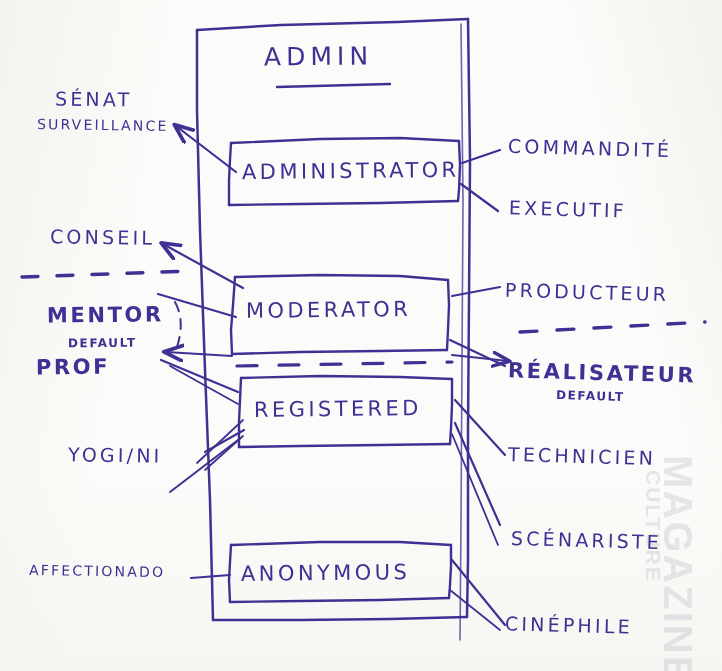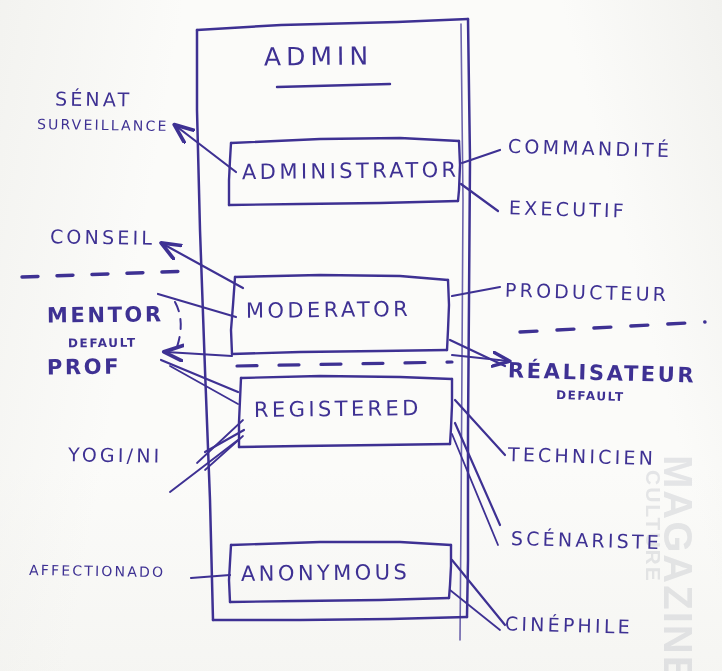--- a/index.html
+++ b/index.html
@@ -204,21 +204,21 @@
   <div class="hand boxtext sk-4" style="left:241px; top:561px;">ANONYMOUS</div>
 
   <div class="hand lbl sk-3" style="left:55px; top:88px;">SÉNAT</div>
   <div class="hand lbl-sm sk-3" style="left:37px; top:117px;">SURVEILLANCE</div>
 
   <div class="hand lbl sk-3" style="left:50px; top:226px;">CONSEIL</div>
 
   <div class="hand lbl-bold sk-4" style="left:47px; top:303px;">MENTOR</div>
   <div class="hand lbl-tiny sk-4" style="left:68px; top:336px;">DEFAULT</div>
 
-  <div class="hand lbl-bold sk-4" style="left:47px; top:355px;">PROF</div>
+  <div class="hand lbl-bold sk-4" style="left:36px; top:355px;">PROF</div>
 
   <div class="hand lbl sk-3" style="left:68px; top:444px;">YOGI/NI</div>
 
   <div class="hand lbl-sm sk-3" style="left:29px; top:563px;">AFFECTIONADO</div>
 
   <div class="hand lbl sk-5" style="left:508px; top:137px;">COMMANDITÉ</div>
   <div class="hand lbl sk-5" style="left:509px; top:198px;">EXECUTIF</div>
   <div class="hand lbl sk-5" style="left:505px; top:281px;">PRODUCTEUR</div>
 
   <div class="hand lbl-bold sk-5" style="left:508px; top:361px;">RÉALISATEUR</div>

